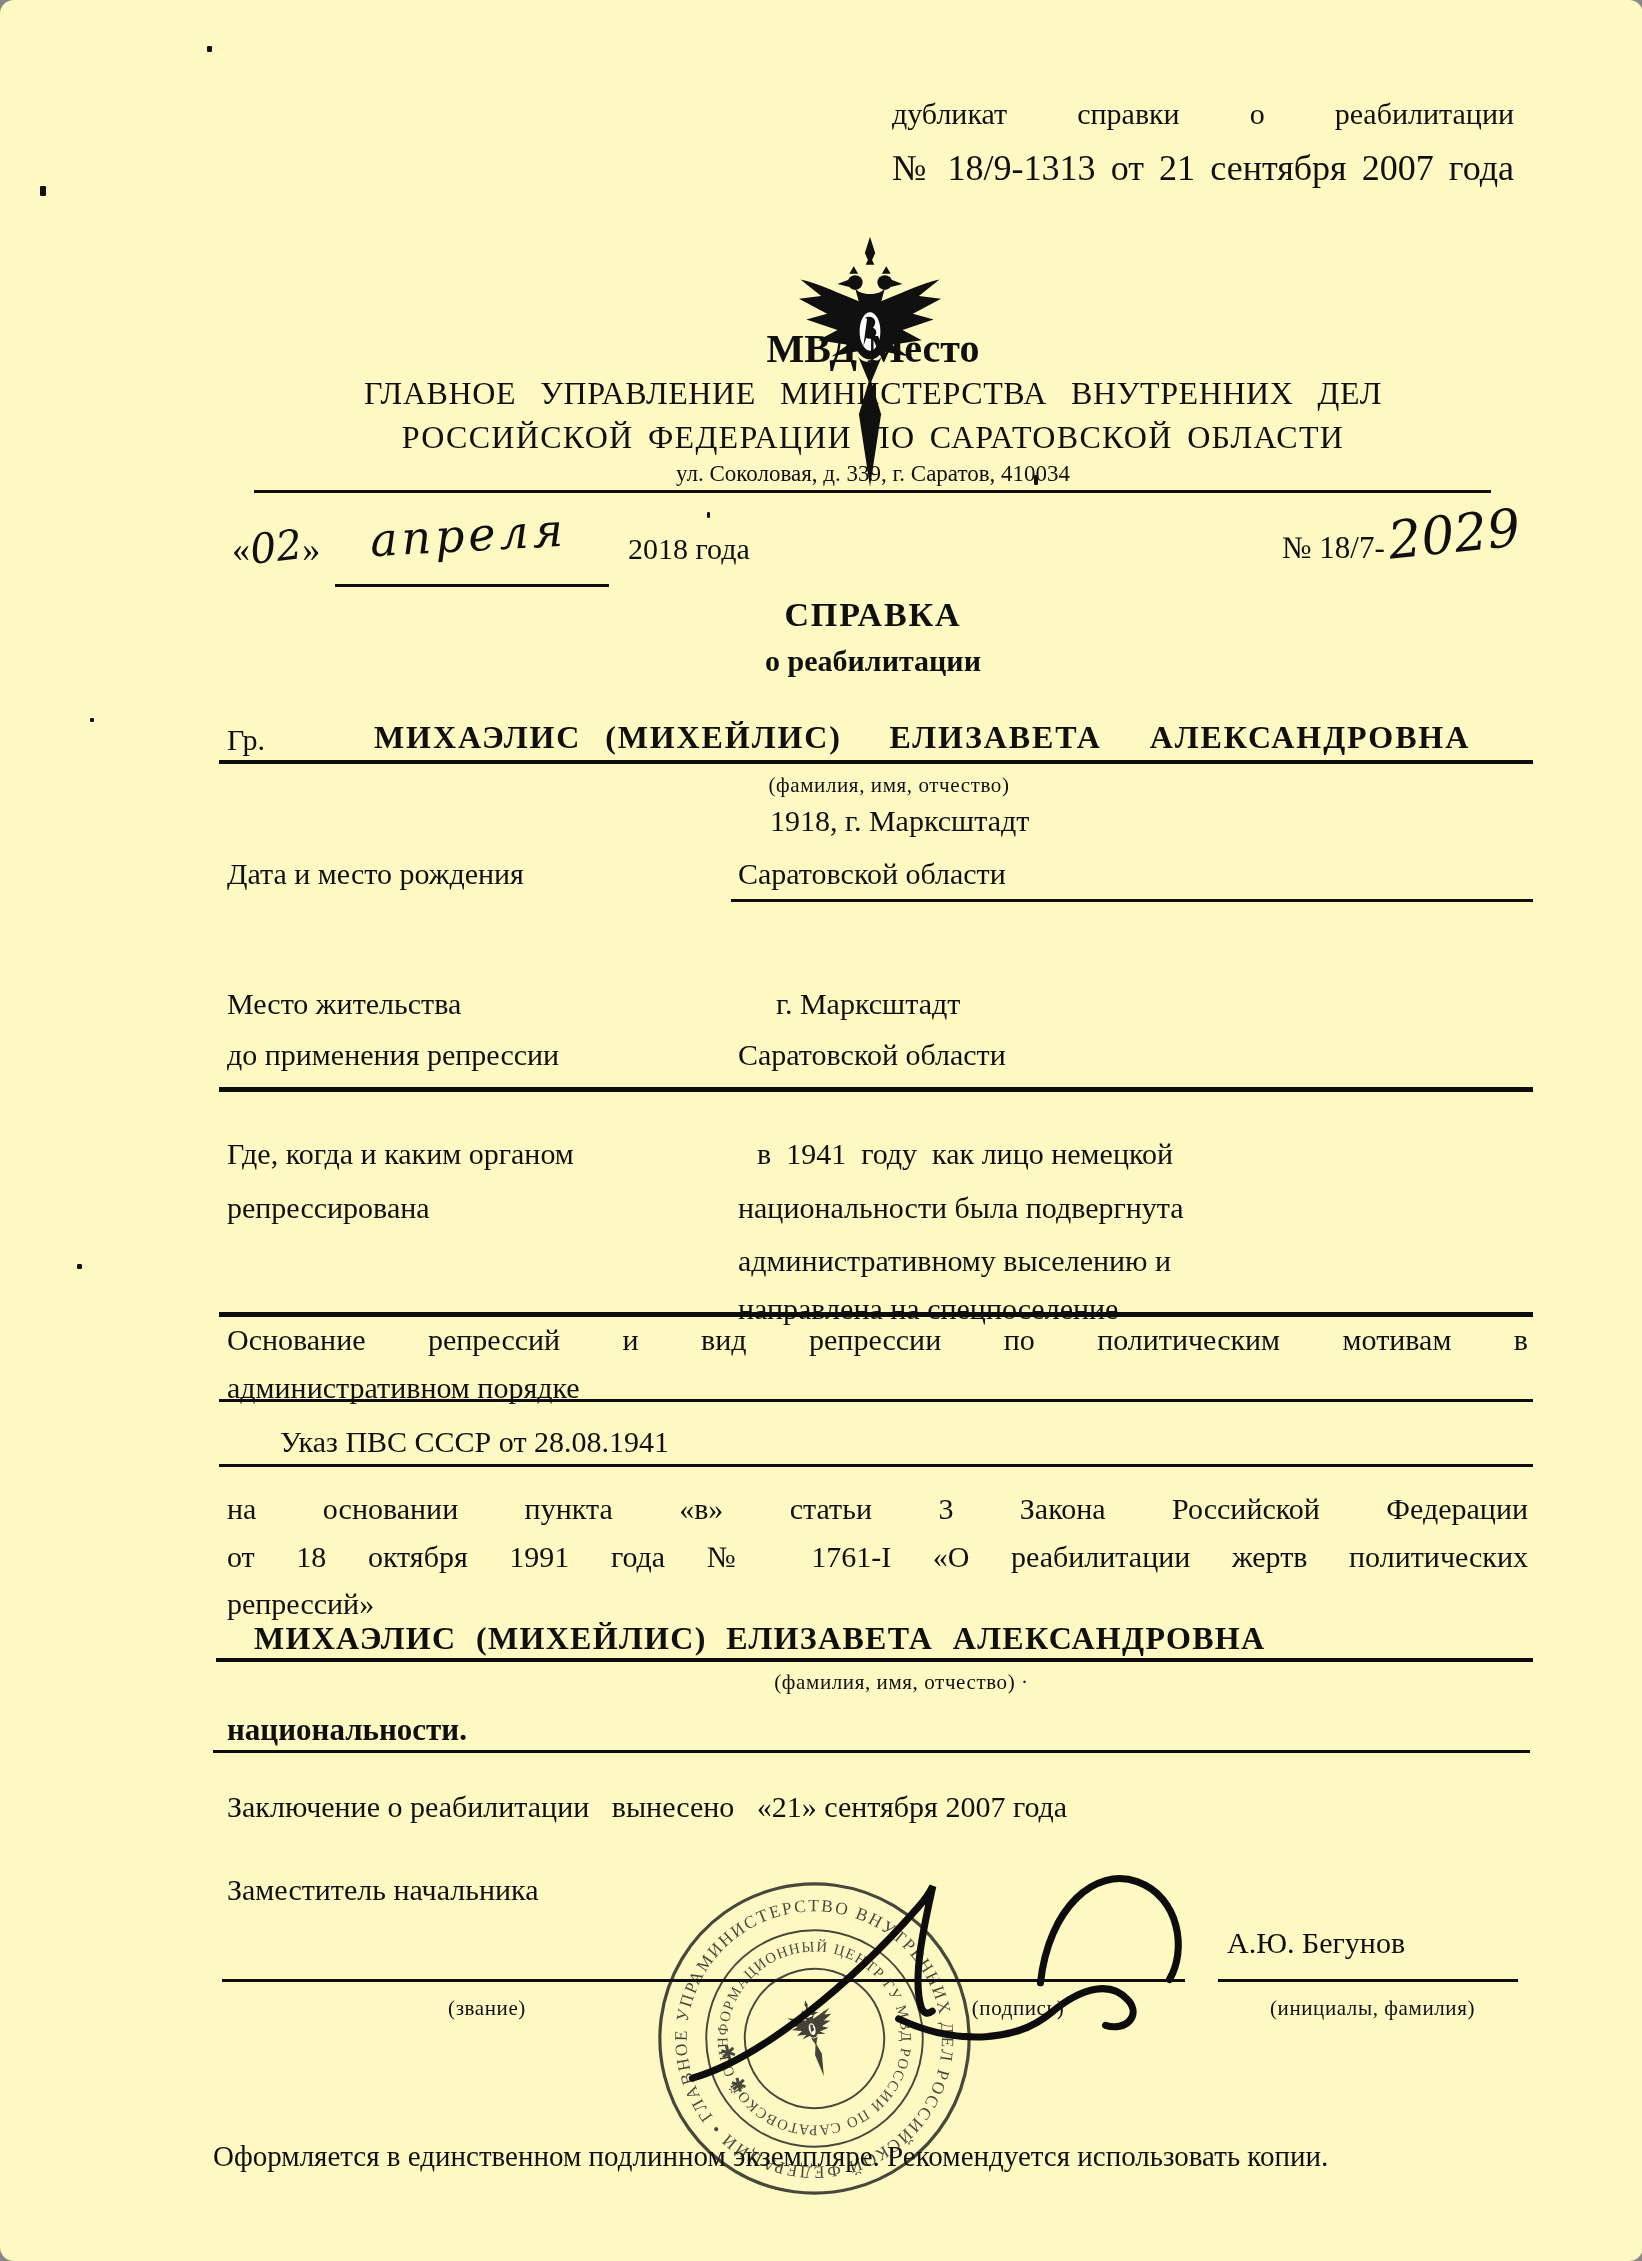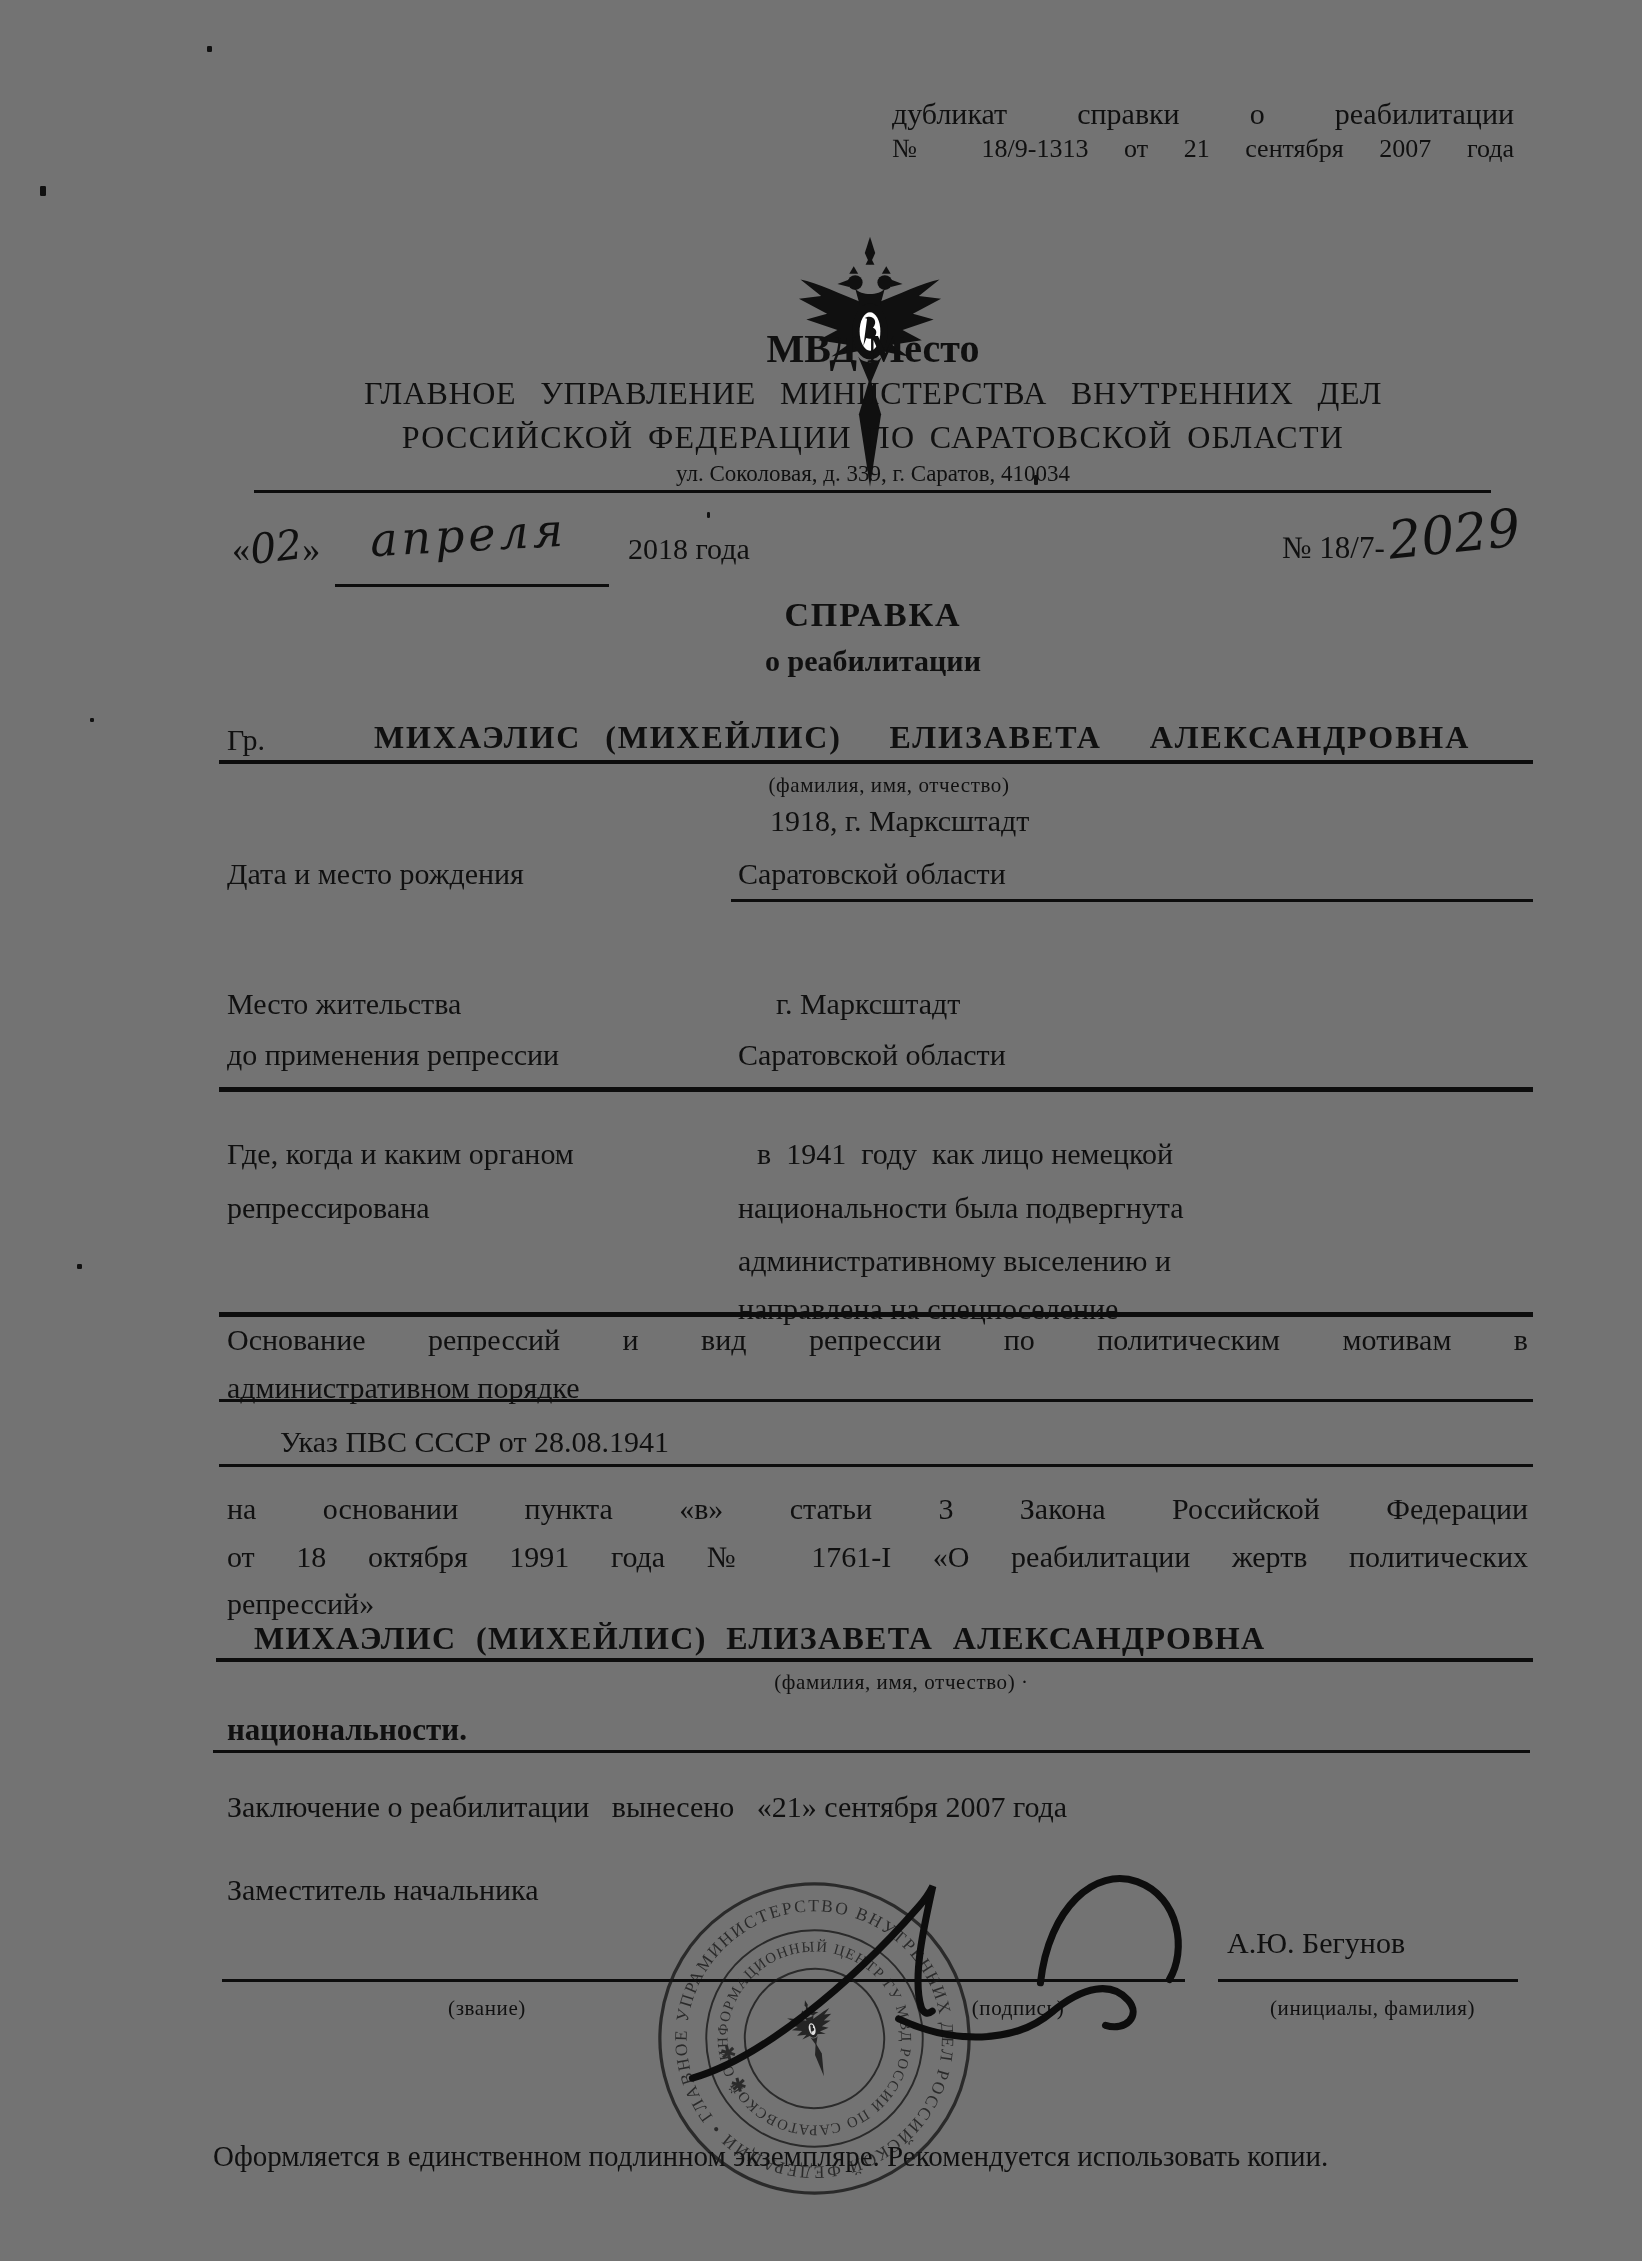--- a/index.html
+++ b/index.html
@@ -1,38 +1,38 @@
 <!DOCTYPE html>
 <html style="font-size:10.3px"><head>
 <meta charset="utf-8">
 <style>
   html,body{margin:0;padding:0;background:#888;}
   #page{
-    position:relative;width:1643px;height:2261px;background:#737373;
-    font-family:"Liberation Serif", serif;color:#101010;overflow:hidden;
+    position:relative;width:1643px;height:2261px;background:#fef9c3;
+    font-family:"Liberation Serif", serif;color:#101010;overflow:hidden;border-radius:14px;
   }
   .abs{position:absolute;}
   .b{font-weight:bold;}
   .pre{white-space:pre;}
   .center{text-align:center;}
   .jl{text-align:justify;text-align-last:justify;}
   .rule{position:absolute;background:#0d0d0d;}
   .hint{font-size:21px;letter-spacing:0.6px;}
   .body-t{font-size:30px;}
   .hw{font-family:"DejaVu Serif", serif;font-style:italic;display:inline-block;}
   .speck{position:absolute;background:#111;border-radius:1.3px;}
   svg text{font-family:"Liberation Serif", serif;}
 </style>
 </head>
 <body>
 
 <div id="page">
 
   <div class="abs jl" style="left:892px;top:97px;width:622px;font-size:30px;">дубликат справки о реабилитации</div>
-  <div class="abs jl" style="left:892px;top:134px;width:622px;font-size:26px;font-family:Liberation Serif, serif;">№ 18/9-1313 от 21 сентября 2007 года</div>
+  <div class="abs jl" style="left:892px;top:147px;width:622px;font-size:36px;font-family:Liberation Serif, serif;">№ 18/9-1313 от 21 сентября 2007 года</div>
 
   <div class="abs" style="left:796px;top:219px;width:148px;height:287px;">
     <svg width="148" height="287" viewBox="0 0 200 340" xmlns="http://www.w3.org/2000/svg">
       <g id="eagleShape" fill="#101010">
         <polygon points="100,0 107,22 100,38 93,22"></polygon>
         <polygon points="100,190 115,240 100,338 85,240"></polygon>
         <path d="M97,92 C60,78 28,62 6,58 L34,80 L4,84 L42,104 L14,112 L56,126 L30,140 L70,146 L48,162 L97,152 Z"></path>
         <path d="M103,92 C140,78 172,62 194,58 L166,80 L196,84 L158,104 L186,112 L144,126 L170,140 L130,146 L152,162 L103,152 Z"></path>
         <circle cx="80" cy="62" r="10"></circle>
         <circle cx="120" cy="62" r="10"></circle>

